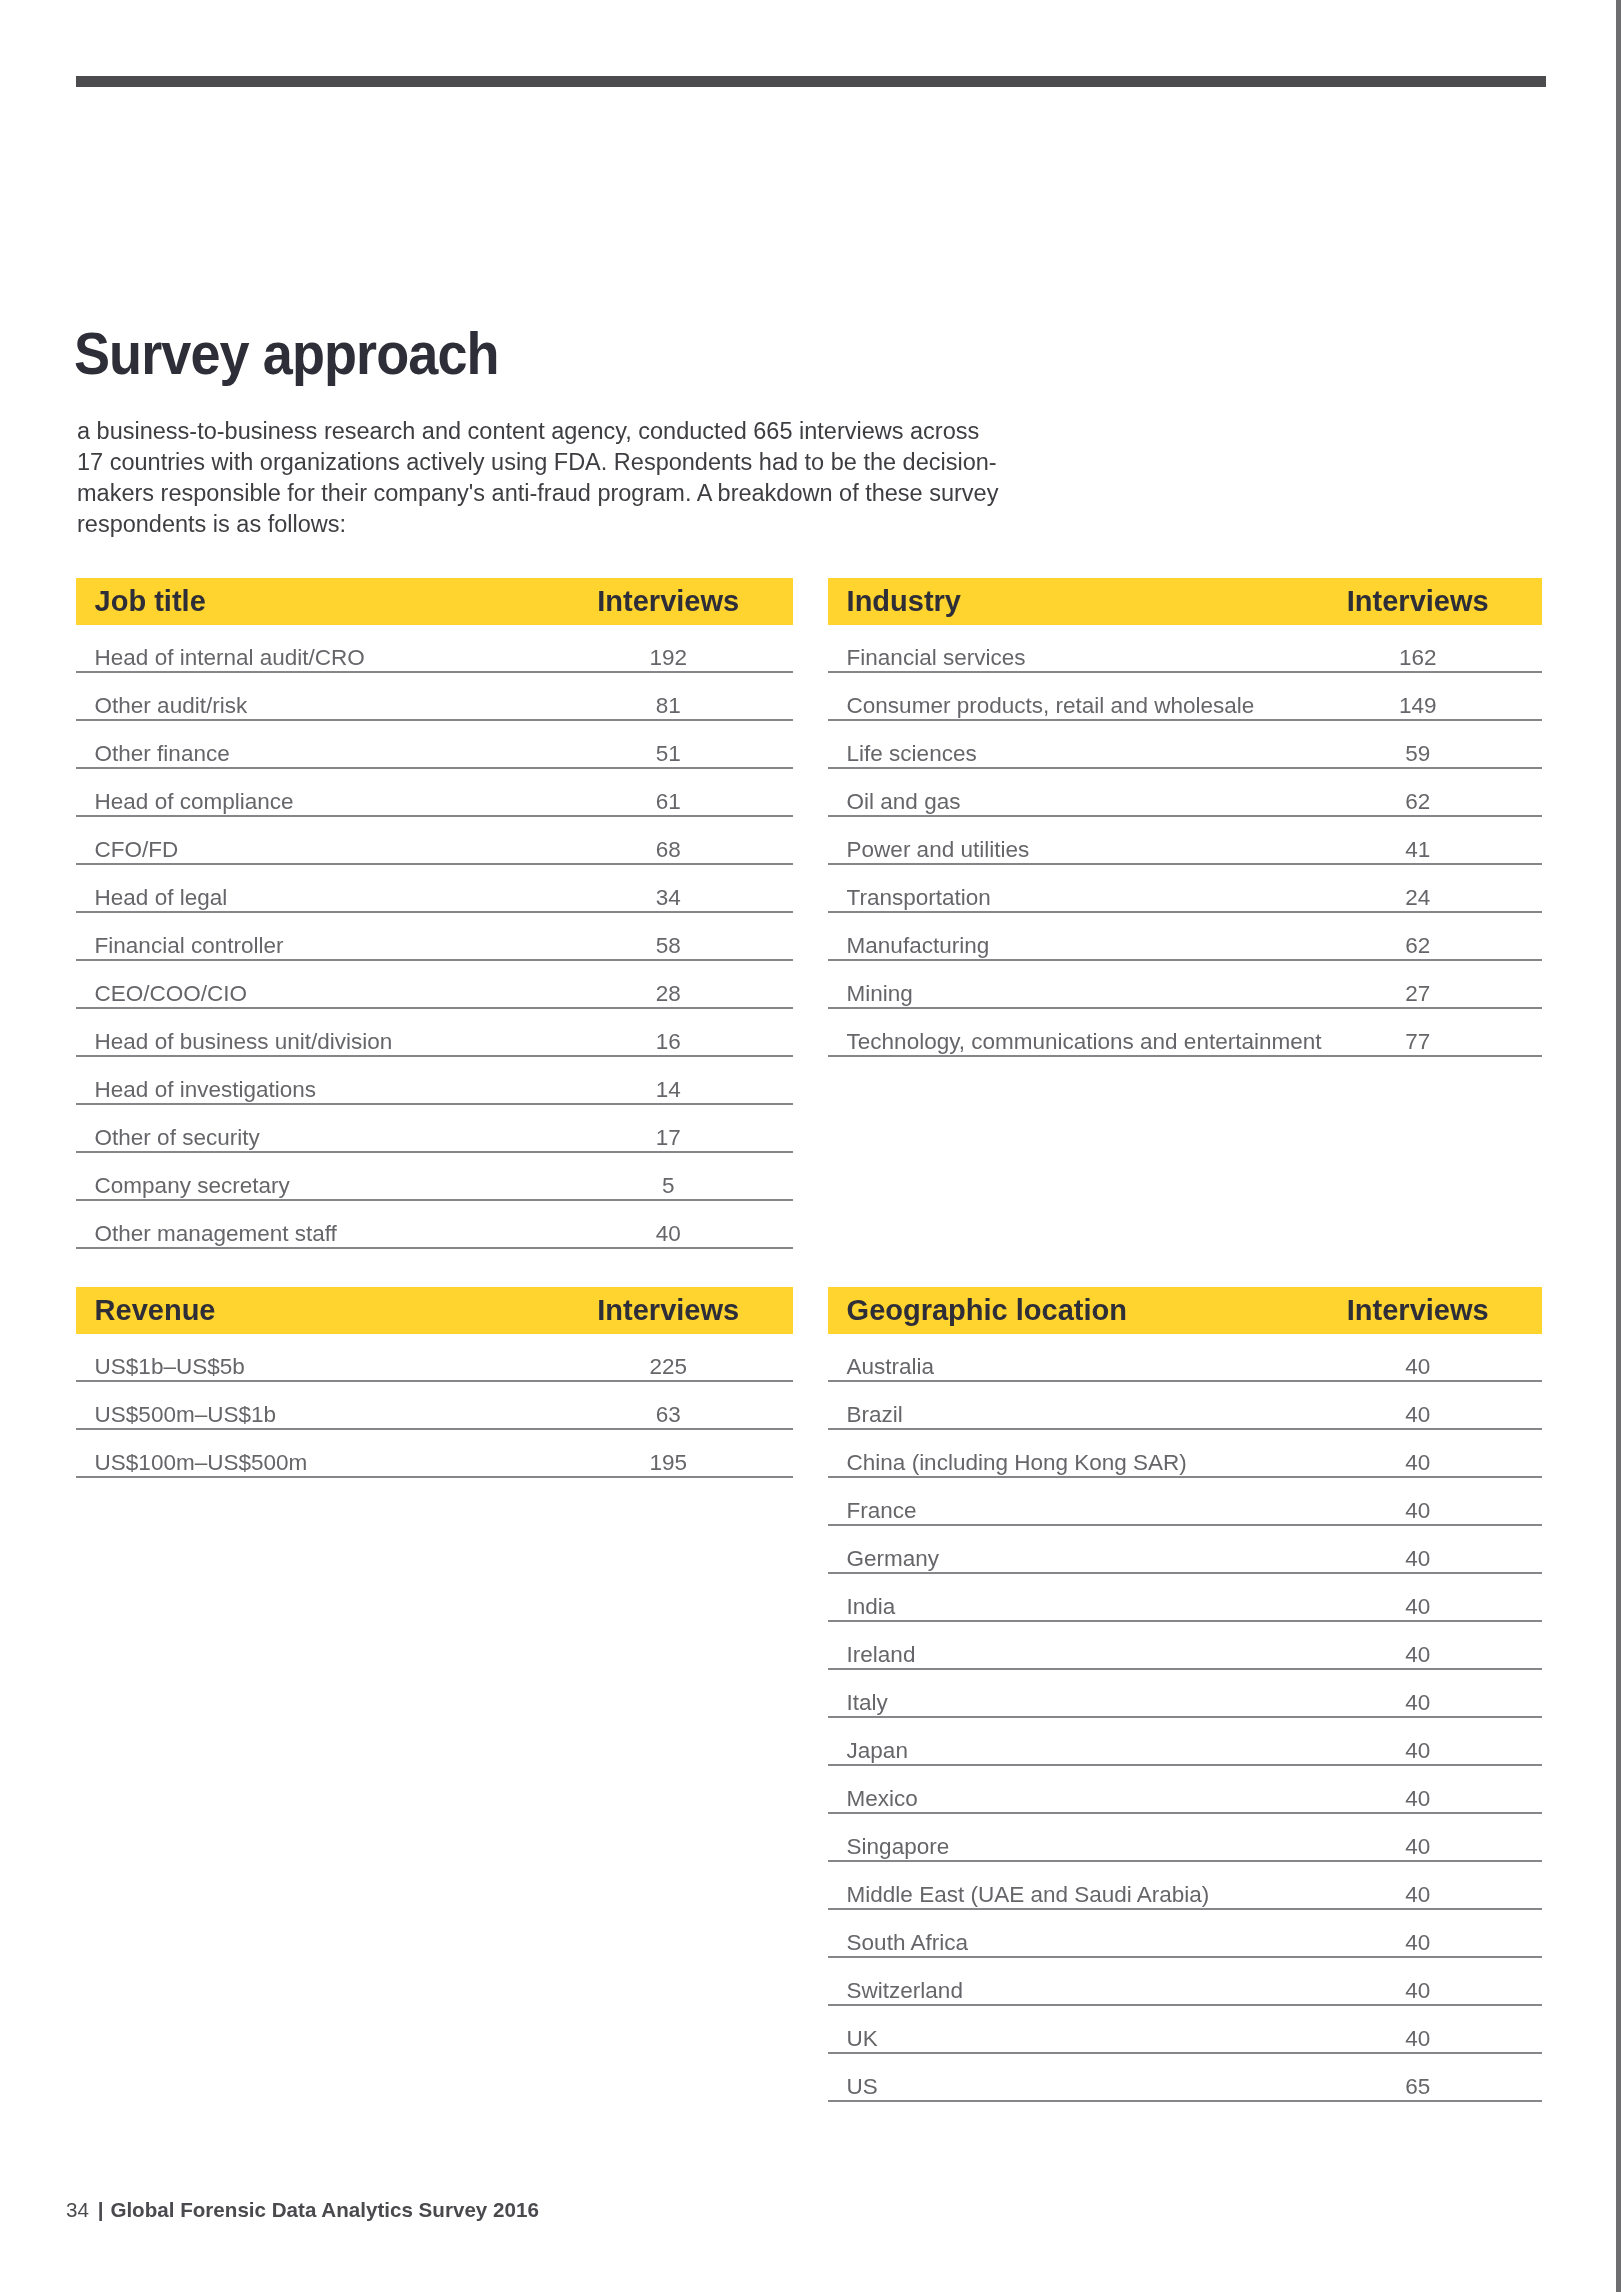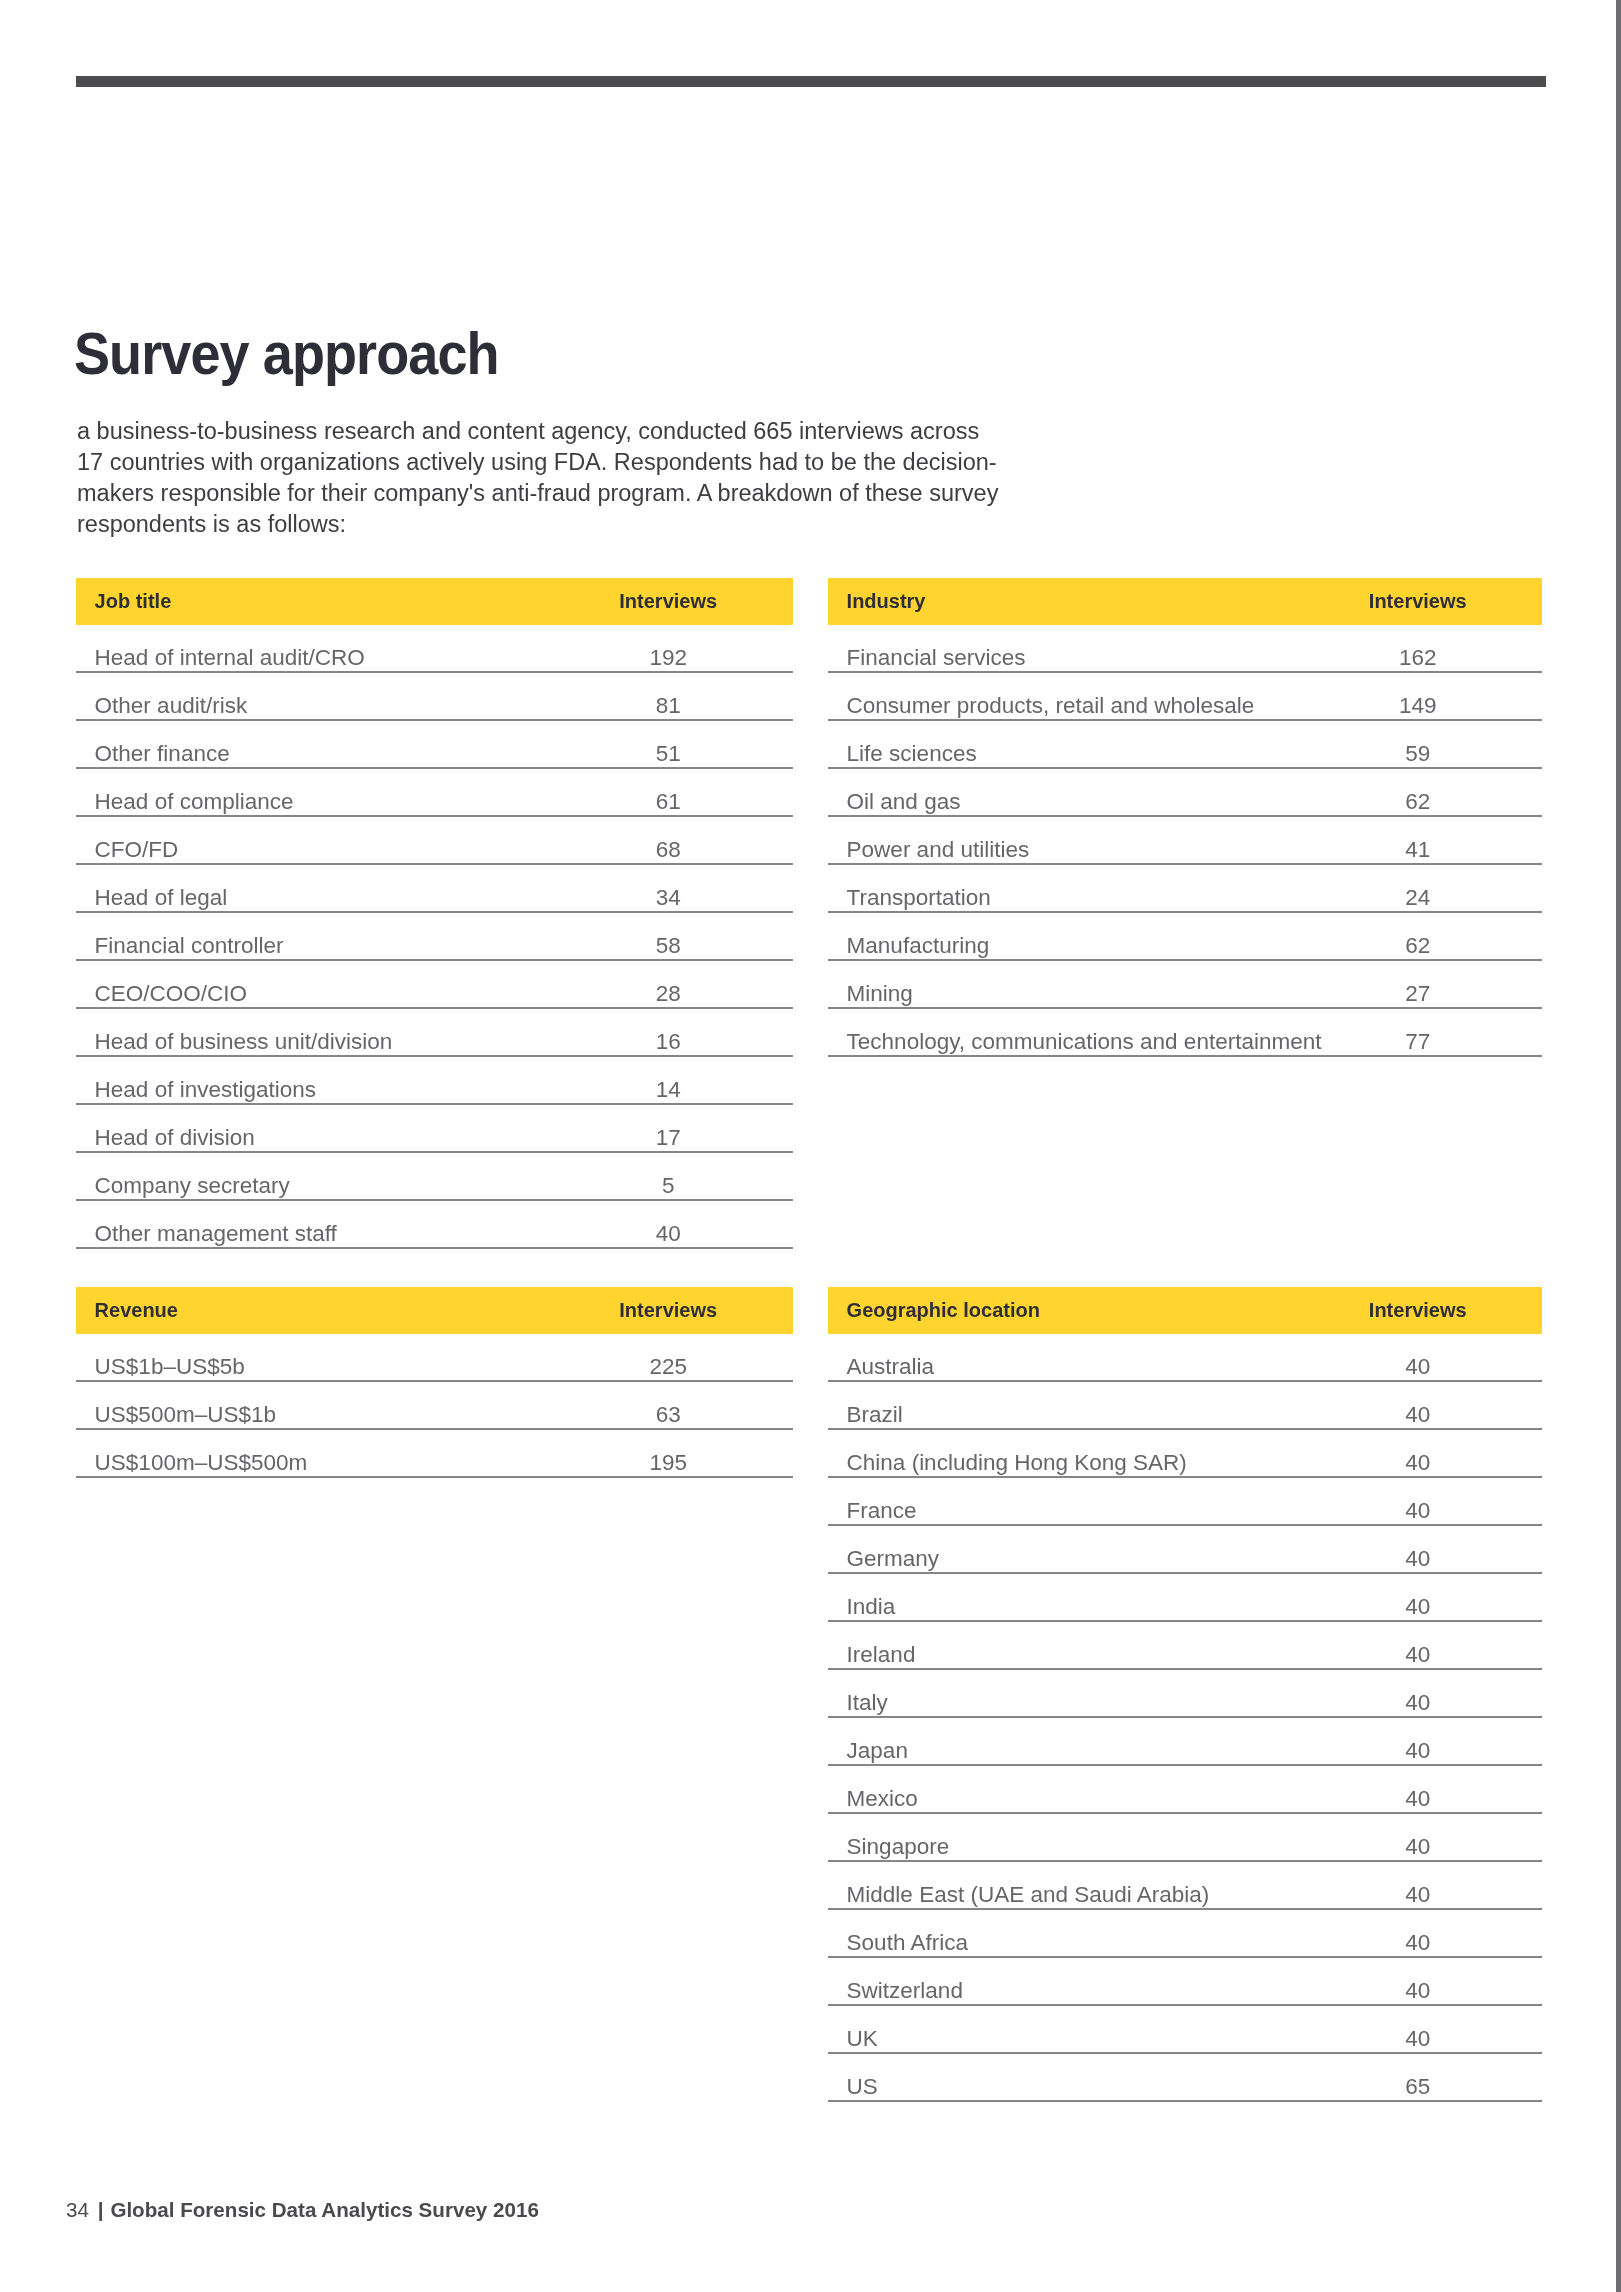--- a/index.html
+++ b/index.html
@@ -61,21 +61,21 @@
   .tbl.t1{left:76px;  top:578px;  width:717px;}
   .tbl.t2{left:828px; top:578px;  width:714px;}
   .tbl.t3{left:76px;  top:1287px; width:717px;}
   .tbl.t4{left:828px; top:1287px; width:714px;}
   .tbl-header{
     position:relative;
     height:47px;
     background:var(--accent-yellow);
     display:flex;
     align-items:center;
-    font-size:20px;
+    font-size:29px;
     font-weight:700;
     color:var(--header-text);
   }
   .tbl-header .hlabel{padding-left:18.6px;}
   .vcol{
     position:absolute;
     left:69.1%;
     width:27%;
     text-align:center;
   }
@@ -158,21 +158,21 @@
         </div>
         <div class="tbl-row">
           <span class="rlabel">Head of business unit/division</span>
           <span class="vcol">16</span>
         </div>
         <div class="tbl-row">
           <span class="rlabel">Head of investigations</span>
           <span class="vcol">14</span>
         </div>
         <div class="tbl-row">
-          <span class="rlabel">Head of division</span>
+          <span class="rlabel">Other of security</span>
           <span class="vcol">17</span>
         </div>
         <div class="tbl-row">
           <span class="rlabel">Company secretary</span>
           <span class="vcol">5</span>
         </div>
         <div class="tbl-row">
           <span class="rlabel">Other management staff</span>
           <span class="vcol">40</span>
         </div>

